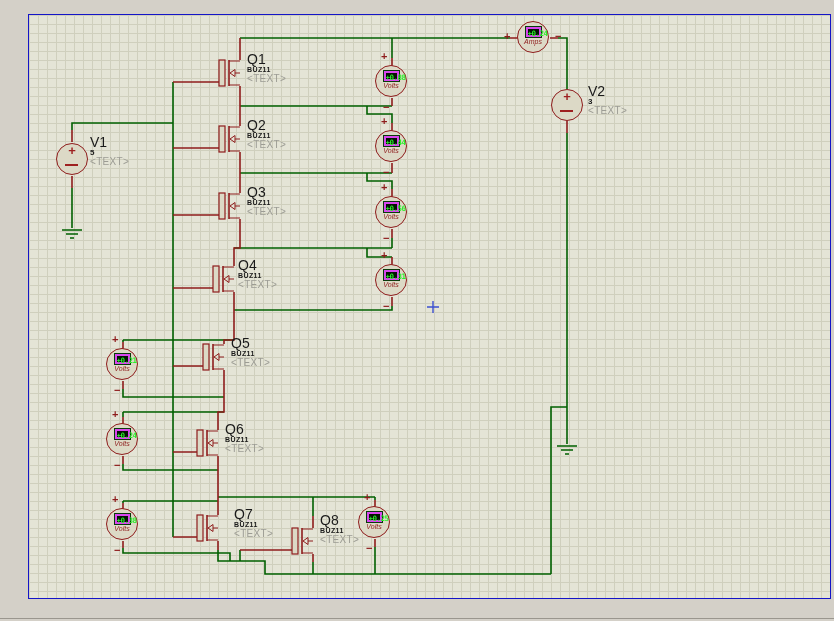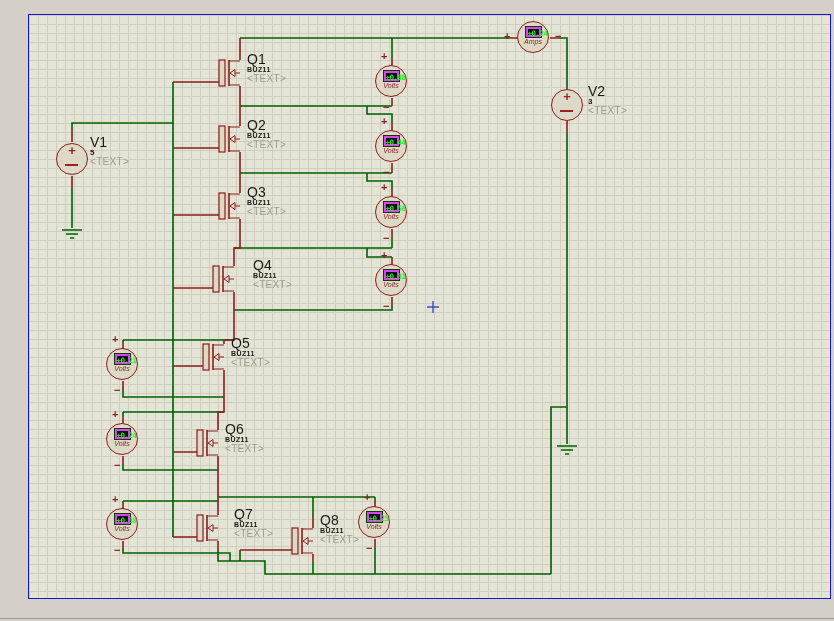--- a/index.html
+++ b/index.html
@@ -212,21 +212,21 @@
   <div class="comp-labels" style="left:247px;top:119px">
     <div class="ref">Q2</div>
     <div class="part">BUZ11</div>
     <div class="ph">&lt;TEXT&gt;</div>
   </div>
   <div class="comp-labels" style="left:247px;top:186px">
     <div class="ref">Q3</div>
     <div class="part">BUZ11</div>
     <div class="ph">&lt;TEXT&gt;</div>
   </div>
-  <div class="comp-labels" style="left:253px;top:259px">
+  <div class="comp-labels" style="left:238px;top:259px">
     <div class="ref">Q4</div>
     <div class="part">BUZ11</div>
     <div class="ph">&lt;TEXT&gt;</div>
   </div>
   <div class="comp-labels" style="left:231px;top:337px">
     <div class="ref">Q5</div>
     <div class="part">BUZ11</div>
     <div class="ph">&lt;TEXT&gt;</div>
   </div>
   <div class="comp-labels" style="left:225px;top:423px">

